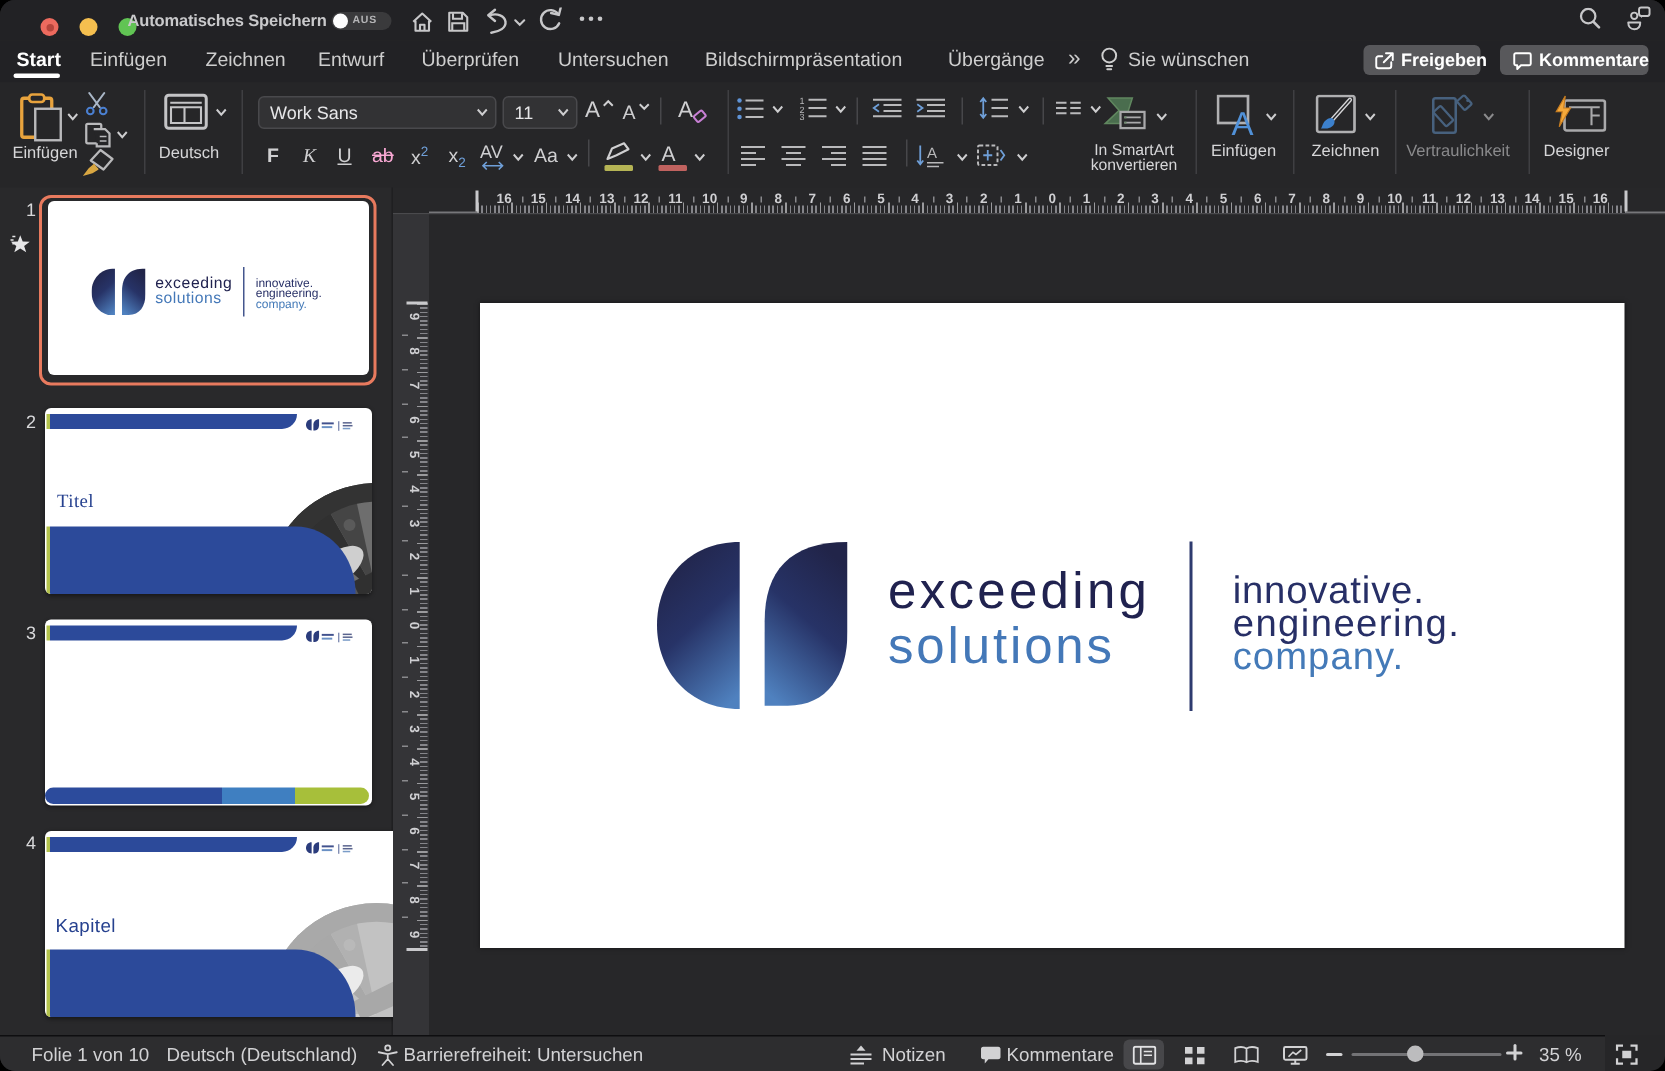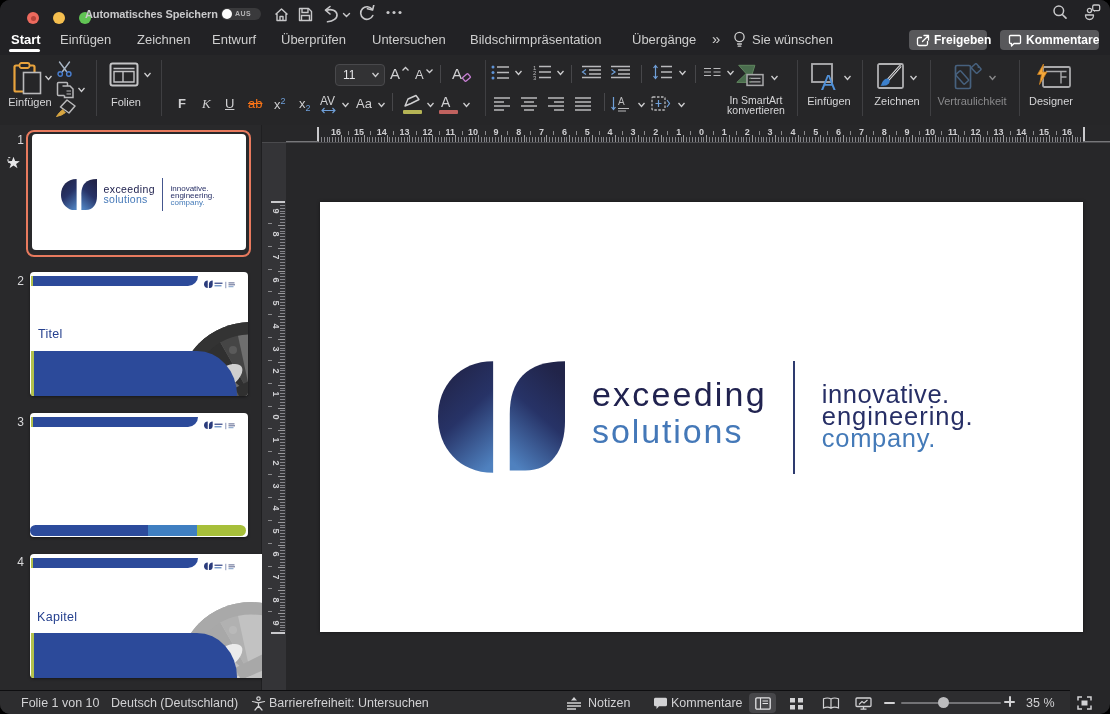--- a/index.html
+++ b/index.html
@@ -157,23 +157,29 @@
     </svg>
     <div class="abs rdiv" style="left:96px;"></div>
 
     <svg class="abs" style="left:109px;top:7px;" width="30" height="25" viewBox="0 0 30 25">
       <rect x="1.5" y="1.5" width="27" height="22" rx="2" fill="none" stroke="#c4c4c6" stroke-width="2"></rect>
       <path d="M4.5 6.5 H25.5 M14 9.5 V20 M5 9.5 H25 V20 H5 Z" fill="none" stroke="#c4c4c6" stroke-width="1.4"></path>
     </svg>
     <svg class="abs" style="left:143px;top:17px;" width="9" height="6" viewBox="0 0 9 6">
         <path d="M1.5 1 L4.5 4.5 L7.5 1" fill="none" stroke="#cdcdcf" stroke-width="1.3"></path>
       </svg>
-    <div class="abs rlabel" style="left:96px;top:41px;width:60px;text-align:center;">Folien</div>
+    <div class="abs rlabel" style="left:96px;top:41px;width:60px;text-align:center;">Deutsch</div>
     <div class="abs rdiv" style="left:161px;"></div>
 
+    <div class="abs combo" style="left:172px;top:9px;width:157px;height:20px;">
+      <span class="abs" style="left:7px;top:3px;">Work Sans</span>
+      <svg class="abs" style="left:144px;top:7px;" width="9" height="6" viewBox="0 0 9 6">
+          <path d="M1.5 1 L4.5 4.5 L7.5 1" fill="none" stroke="#cdcdcf" stroke-width="1.3"></path>
+        </svg>
+    </div>
     <div class="abs combo" style="left:335px;top:9px;width:48px;height:20px;">
       <span class="abs" style="left:7px;top:3px;">11</span>
       <svg class="abs" style="left:35px;top:7px;" width="9" height="6" viewBox="0 0 9 6">
           <path d="M1.5 1 L4.5 4.5 L7.5 1" fill="none" stroke="#cdcdcf" stroke-width="1.3"></path>
         </svg>
     </div>
     <div class="abs" style="left:390px;top:10px;font-size:15px;color:#cfcfd1;">A</div>
     <svg class="abs" style="left:401px;top:11px;" width="9" height="6" viewBox="0 0 9 6">
         <path d="M1.5 4.5 L4.5 1.5 L7.5 4.5" fill="none" stroke="#cfcfd1" stroke-width="1.3"></path>
       </svg>
@@ -183,21 +189,21 @@
       </svg>
     <div class="abs" style="left:440px;top:10px;width:1px;height:18px;background:#47474a;"></div>
     <div class="abs" style="left:452px;top:10px;font-size:15px;color:#cfcfd1;">A</div>
     <svg class="abs" style="left:461px;top:17px;" width="12" height="11" viewBox="0 0 12 11">
         <rect x="2" y="3" width="7" height="5" rx="1" transform="rotate(-40 5.5 5.5)" fill="none" stroke="#c77fd4" stroke-width="1.4"></rect>
       </svg>
 
     <div class="abs" style="left:178px;top:41px;font-size:13px;font-weight:700;color:#cfcfd1;">F</div>
     <div class="abs" style="left:202px;top:41px;font-size:13px;font-style:italic;font-family:'Liberation Serif',serif;color:#cfcfd1;">K</div>
     <div class="abs" style="left:225px;top:41px;font-size:13px;text-decoration:underline;color:#cfcfd1;">U</div>
-    <div class="abs" style="left:248px;top:41px;font-size:13px;text-decoration:line-through;color:#f97316;">ab</div>
+    <div class="abs" style="left:248px;top:41px;font-size:13px;text-decoration:line-through;color:#f9a8d4;">ab</div>
     <div class="abs" style="left:274px;top:41px;font-size:13px;color:#cfcfd1;">x<span style="font-size:9px;vertical-align:5px;color:#6f9fd8;">2</span></div>
     <div class="abs" style="left:299px;top:41px;font-size:13px;color:#cfcfd1;">x<span style="font-size:9px;vertical-align:-3px;color:#6f9fd8;">2</span></div>
     <div class="abs" style="left:320px;top:39px;font-size:12px;color:#cfcfd1;">AV</div>
     <svg class="abs" style="left:320px;top:52px;" width="17" height="7" viewBox="0 0 17 7">
         <path d="M2 3.5 H15 M4.5 1 L2 3.5 L4.5 6 M12.5 1 L15 3.5 L12.5 6" fill="none" stroke="#6f9fd8" stroke-width="1.1"></path>
       </svg>
     <svg class="abs" style="left:341px;top:47px;" width="9" height="6" viewBox="0 0 9 6">
         <path d="M1.5 1 L4.5 4.5 L7.5 1" fill="none" stroke="#cdcdcf" stroke-width="1.3"></path>
       </svg>
     <div class="abs" style="left:356px;top:41px;font-size:13px;color:#cfcfd1;">Aa</div>
@@ -359,21 +365,21 @@
       </svg>
       <div class="abs" style="left:72px;top:50px;font-size:10.5px;line-height:10.5px;color:#20224f;letter-spacing:0.4px;">exceeding</div>
       <div class="abs" style="left:72px;top:60.5px;font-size:10.5px;line-height:10.5px;color:#4478b8;letter-spacing:0.3px;">solutions</div>
       <div class="abs" style="left:130.3px;top:44.9px;width:1.5px;height:33px;background:#44568e;"></div>
       <div class="abs" style="left:139px;top:51.8px;font-size:8px;line-height:7.1px;letter-spacing:0px;">
         <div style="color:#272f66;">innovative.</div>
         <div style="color:#272f66;">engineering.</div>
         <div style="color:#447ab8;">company.</div>
       </div>
     </div>
-    <div class="abs thumb" id="thumb2" style="top:147px;">
+    <div class="abs thumb" id="thumb2" style="top:147px;font-family:Liberation Serif, serif;">
       <svg class="abs" style="left:147px;top:50px;" width="148" height="148" viewBox="0 0 148 148">
         <defs>
             <clipPath id="pc1">
               <circle cx="74" cy="74" r="74"></circle>
             </clipPath>
           </defs>
         <g clip-path="url(#pc1)">
             <rect width="148" height="148" fill="#6e6e6e"></rect>
           <path d="M74,74 L0,30 L0,74 Z" fill="#565656"></path>
           <path d="M74,74 L10,18 L34,4 Z" fill="#303030"></path>

